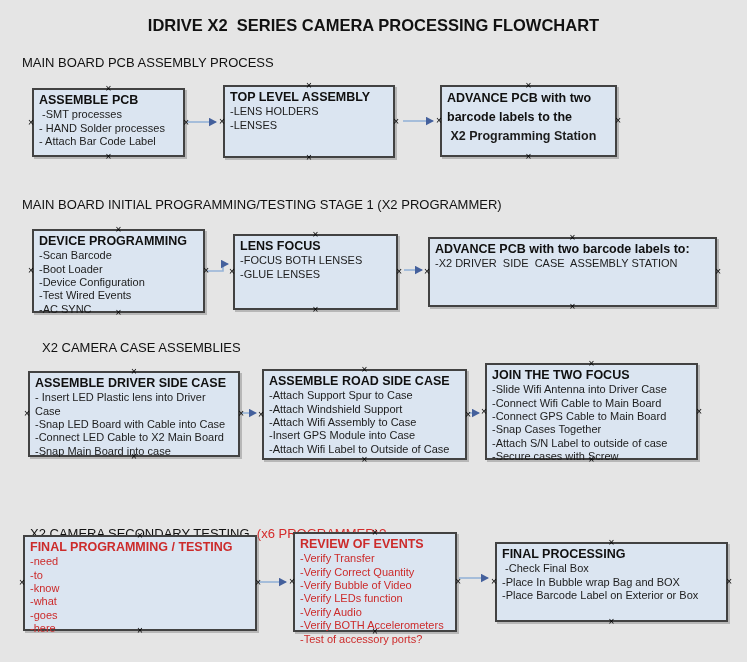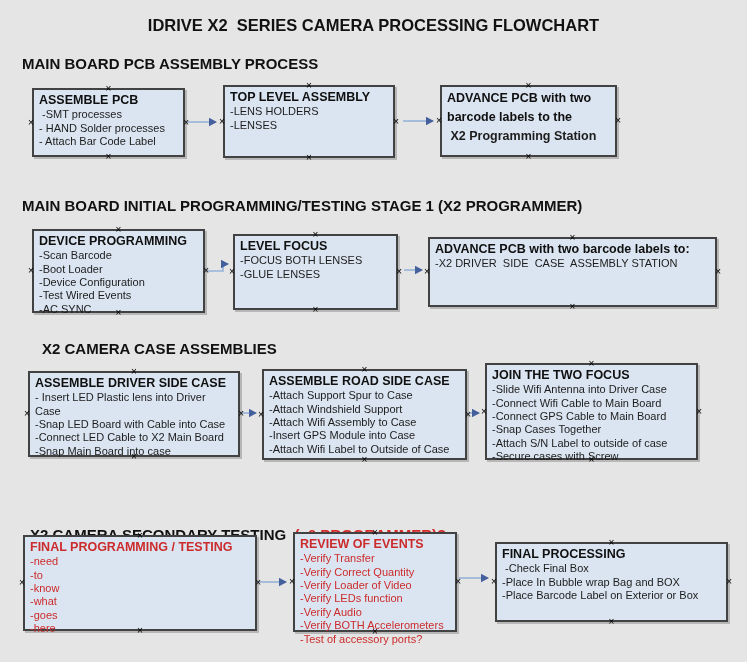--- a/index.html
+++ b/index.html
@@ -1,20 +1,20 @@
 <!DOCTYPE html>
 <html><head>
 <meta charset="utf-8">
 <style>
   html,body{margin:0;padding:0;background:#ffffff;}
   #canvas{position:relative;width:747px;height:662px;background:#e5e5e5;
           font-family:"Liberation Sans", sans-serif;overflow:hidden;}
   .main-title{position:absolute;top:16px;left:0;width:100%;text-align:center;
               font-weight:bold;font-size:16.5px;color:#111;white-space:pre;}
-  .h{position:absolute;font-weight:bold;font-size:15px;color:#111;white-space:pre;}
+  .h{position:absolute;font-weight:normal;font-size:13px;color:#111;white-space:pre;}
   .h .sfx{color:#d42a2a;}
   .box{position:absolute;background:#dbe5f1;border:2px solid #424242;
        box-shadow:2px 2px 0 rgba(145,145,145,.55);
        padding:2px 5px;box-sizing:border-box;overflow:visible;}
   .bt{font-weight:bold;font-size:12.5px;line-height:1.3;white-space:pre-wrap;color:#101010;}
   .bi{font-size:11px;line-height:1.22;white-space:pre-wrap;color:#1c1c1c;}
   .red .bt,.red .bi{color:#cc2b2b;}
   .bold-items .bi{font-weight:bold;font-size:12.5px;}
   .spacious .bt,.spacious .bi{line-height:1.5;}
   .anchor{position:absolute;font-size:10px;line-height:1;color:#000;z-index:6;}
@@ -93,21 +93,21 @@
     <div class="bi">-Device Configuration</div>
     <div class="bi">-Test Wired Events</div>
     <div class="bi">-AC SYNC</div>
   </div>
 
   <div class="box" style="left:233px;top:234px;width:165px;height:76px;">
     <span class="anchor t">×</span>
       <span class="anchor b">×</span>
       <span class="anchor l">×</span>
       <span class="anchor r">×</span>
-    <div class="bt">LEVEL FOCUS</div>
+    <div class="bt">LENS FOCUS</div>
     <div class="bi">-FOCUS BOTH LENSES</div>
     <div class="bi">-GLUE LENSES</div>
   </div>
 
   <div class="box" style="left:428px;top:237px;width:289px;height:70px;">
     <span class="anchor t">×</span>
       <span class="anchor b">×</span>
       <span class="anchor l">×</span>
       <span class="anchor r">×</span>
     <div class="bt">ADVANCE PCB with two barcode labels to:</div>
@@ -168,21 +168,21 @@
   </div>
 
   <div class="box red" style="left:293px;top:532px;width:164px;height:100px;">
     <span class="anchor t">×</span>
       <span class="anchor b">×</span>
       <span class="anchor l">×</span>
       <span class="anchor r">×</span>
     <div class="bt">REVIEW OF EVENTS</div>
     <div class="bi">-Verify Transfer</div>
     <div class="bi">-Verify Correct Quantity</div>
-    <div class="bi">-Verify Loader of Video</div>
+    <div class="bi">-Verify Bubble of Video</div>
     <div class="bi">-Verify LEDs function</div>
     <div class="bi">-Verify Audio</div>
     <div class="bi">-Verify BOTH Accelerometers</div>
     <div class="bi">-Test of accessory ports?</div>
   </div>
 
   <div class="box" style="left:495px;top:542px;width:233px;height:80px;">
     <span class="anchor t">×</span>
       <span class="anchor b">×</span>
       <span class="anchor l">×</span>

